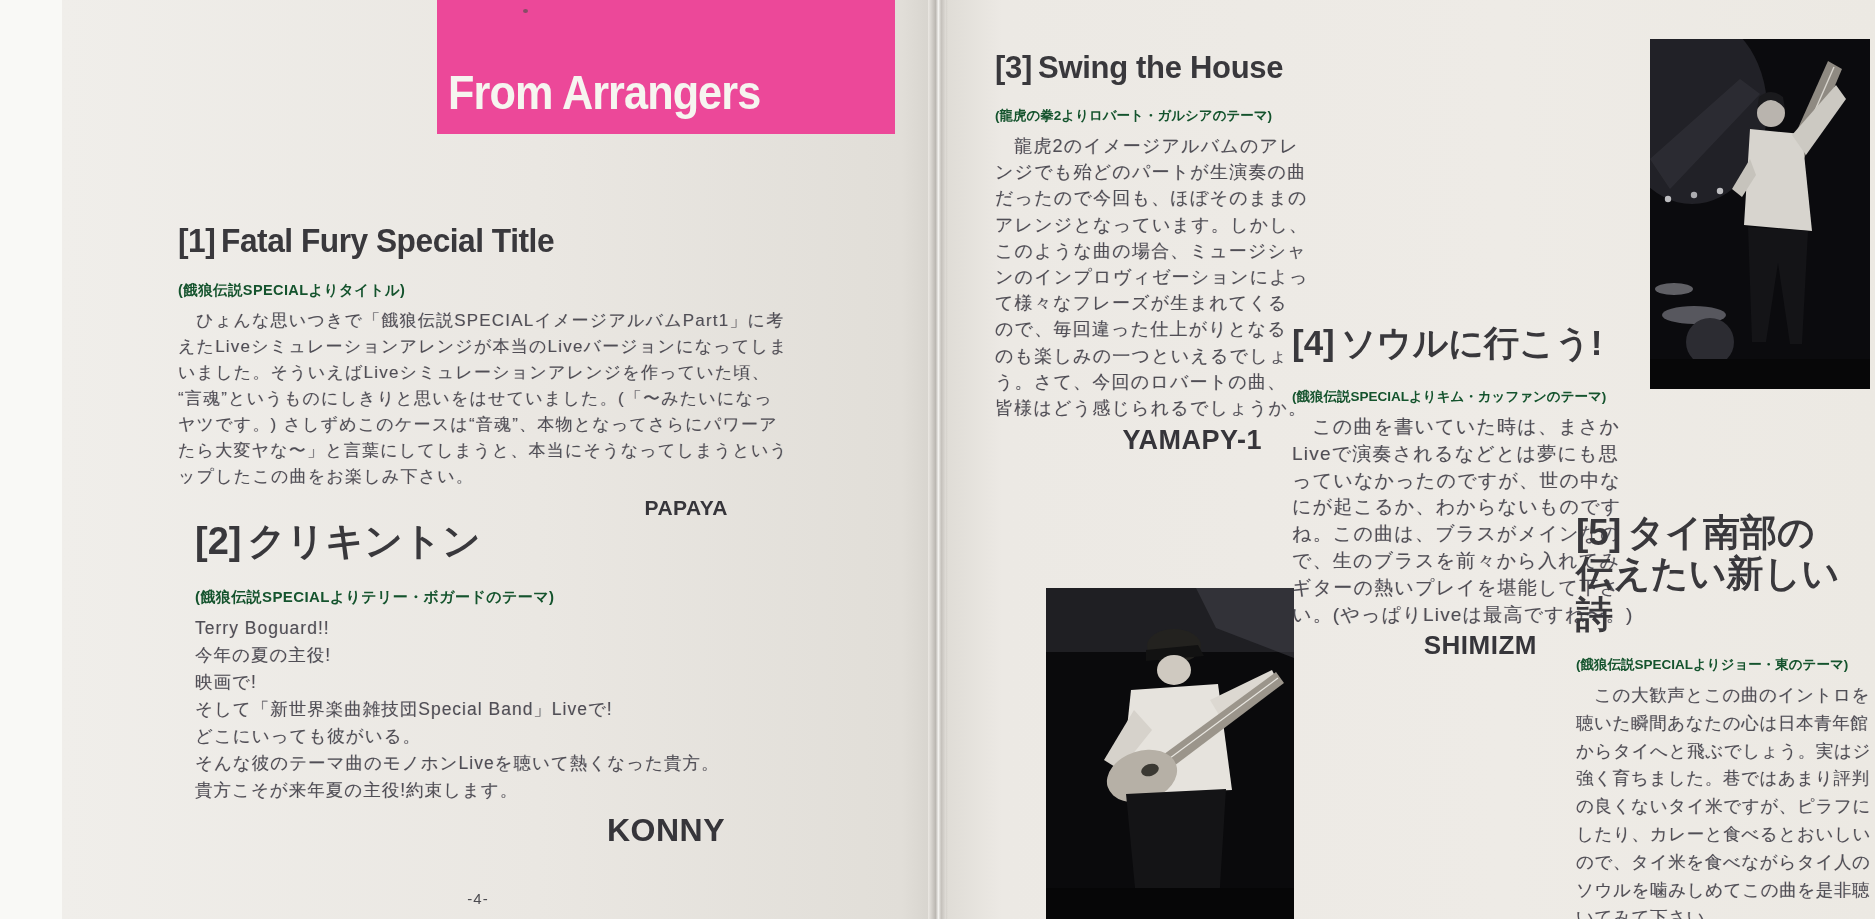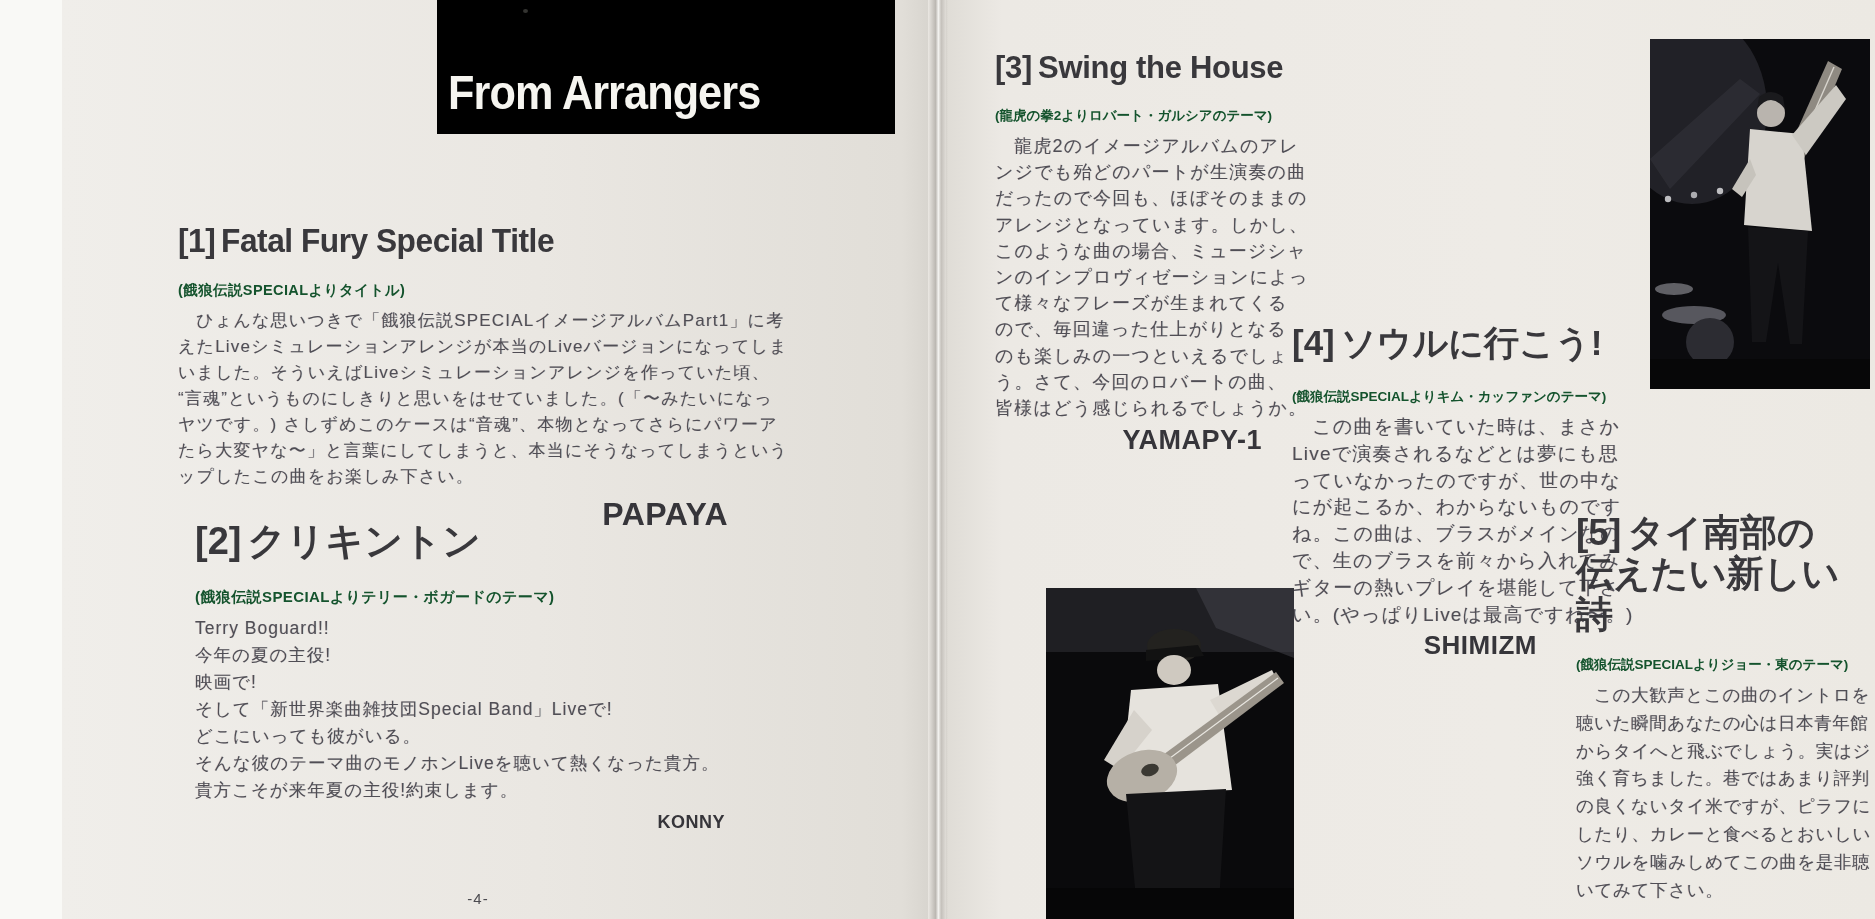--- a/index.html
+++ b/index.html
@@ -8,48 +8,48 @@
     background:#ebe8e3;
     font-family:"Liberation Sans","DejaVu Sans",sans-serif;
   }
   .edge-strip{position:absolute;left:0;top:0;width:62px;height:100%;background:#f9f9f6;}
   .page-left{position:absolute;left:62px;top:0;width:866px;height:919px;
     background:linear-gradient(90deg,#f0eeea 0%,#eae7e2 55%,#e1ded8 97%,#d8d5cf 100%);}
   .page-right{position:absolute;left:946px;top:0;width:929px;height:919px;
     background:linear-gradient(90deg,#dfdcd6 0%,#ece9e4 6%,#eeebe6 60%,#ece9e3 100%);}
   .gutter{position:absolute;left:928px;top:0;width:20px;height:919px;
     background:linear-gradient(90deg,rgba(110,105,100,0) 0%,rgba(110,105,98,.38) 38%,#f4f3f0 52%,rgba(115,110,102,.32) 66%,rgba(110,105,100,0) 100%);}
-  .banner{position:absolute;left:437px;top:0;width:458px;height:134px;background:#000000;}
+  .banner{position:absolute;left:437px;top:0;width:458px;height:134px;background:#ec4899;}
   .banner-text{
     position:absolute;left:11px;bottom:14px;font-size:48px;font-weight:bold;
     color:#f6f5f0;letter-spacing:-1px;white-space:nowrap;
     transform:scaleX(.9);transform-origin:left bottom;
   }
   .speck{position:absolute;left:523px;top:9px;width:5px;height:4px;border-radius:50%;
     background:#50504c;opacity:.65;}
   .track{position:absolute;}
   .h-track{margin:0;font-weight:bold;color:#39383c;white-space:pre-line;}
   .tno{margin-right:6px;}
   .sub{color:#14532d;margin-top:21px;letter-spacing:.4px;white-space:nowrap;font-weight:bold;}
   .body{color:#504e55;margin-top:8px;
     text-shadow:.6px 0 0 rgba(90,135,160,.22),-.6px 0 0 rgba(165,95,90,.18);}
   .bline{white-space:nowrap;}
   .sig{font-weight:bold;color:#36353a;text-align:right;letter-spacing:.5px;}
   
   .t1{left:178px;top:222px;width:550px;}
   .t1 .h-track{font-size:33px;letter-spacing:-.5px;transform:scaleX(.96);transform-origin:left;}
   .t1 .sub{font-size:14.5px;}
   .t1 .body{font-size:17px;line-height:26px;letter-spacing:1.2px;}
-  .t1 .sig{font-size:32px;margin-top:6px;}
+  .t1 .sig{font-size:21px;margin-top:6px;}
   
   .t2{left:195px;top:516px;width:550px;}
   .t2 .h-track{font-size:38px;}
   .t2 .sub{font-size:15px;}
   .t2 .body{font-size:17.5px;line-height:27px;letter-spacing:1px;}
-  .t2 .sig{font-size:18px;margin-top:8px;padding-right:20px;}
+  .t2 .sig{font-size:32px;margin-top:8px;padding-right:20px;}
   
   .t3{left:995px;top:50px;width:315px;}
   .t3 .h-track{font-size:31px;letter-spacing:-.3px;}
   .t3 .sub{font-size:13.5px;letter-spacing:0;}
   .t3 .body{font-size:18px;line-height:26.2px;letter-spacing:1.2px;}
   .t3 .sig{font-size:27px;margin-top:4px;padding-right:48px;}
   
   .t4{left:1292px;top:320px;width:340px;}
   .t4 .h-track{font-size:35px;}
   .t4 .sub{font-size:13.5px;letter-spacing:0;}
@@ -155,20 +155,21 @@
     <h2 class="h-track"><span class="tno">[5]</span><span class="ttl">タイ南部の
 伝えたい新しい詩</span></h2>
     <div class="sub">(餓狼伝説SPECIALよりジョー・東のテーマ)</div>
     <div class="body">
         <div class="bline">　この大歓声とこの曲のイントロを</div>
         <div class="bline">聴いた瞬間あなたの心は日本青年館</div>
         <div class="bline">からタイへと飛ぶでしょう。実はジ</div>
         <div class="bline">強く育ちました。巷ではあまり評判</div>
         <div class="bline">の良くないタイ米ですが、ピラフに</div>
         <div class="bline">したり、カレーと食べるとおいしい</div>
+        <div class="bline">ので、タイ米を食べながらタイ人の</div>
         <div class="bline">ソウルを噛みしめてこの曲を是非聴</div>
         <div class="bline">いてみて下さい。</div>
       </div>
 
   </section>
 
   <div class="pageno pageno-right">-5-</div>
 
   <div class="photo photo-a">
     <svg width="220" height="350" viewBox="0 0 220 350" xmlns="http://www.w3.org/2000/svg">

